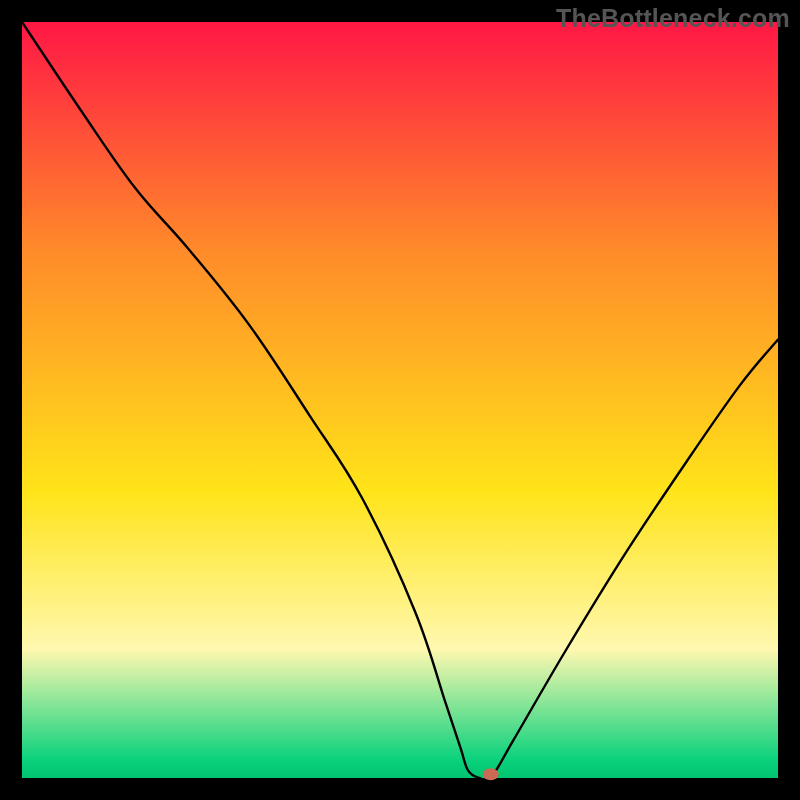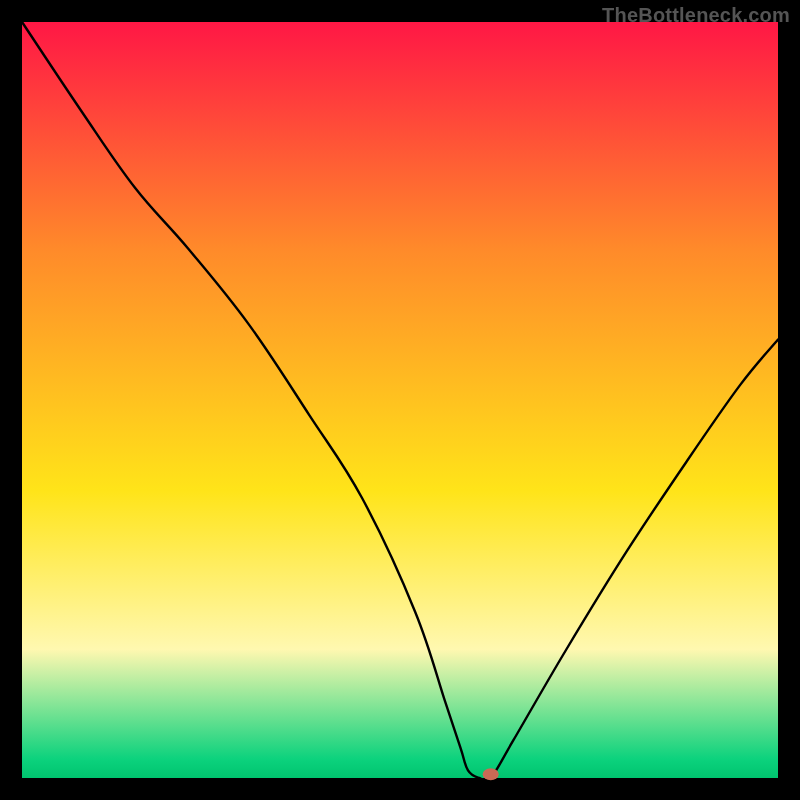--- a/index.html
+++ b/index.html
@@ -13,21 +13,21 @@
     width: 800px;
     height: 800px;
   }
   svg {
     display: block;
   }
   .watermark {
     position: absolute;
     top: 4px;
     right: 10px;
-    font-size: 20px;
+    font-size: 25px;
     font-weight: bold;
     color: #555;
     letter-spacing: 0.2px;
   }
 </style>
 </head>
 <body>
 
 <div class="canvas-wrap">
   <div class="watermark">TheBottleneck.com</div>

